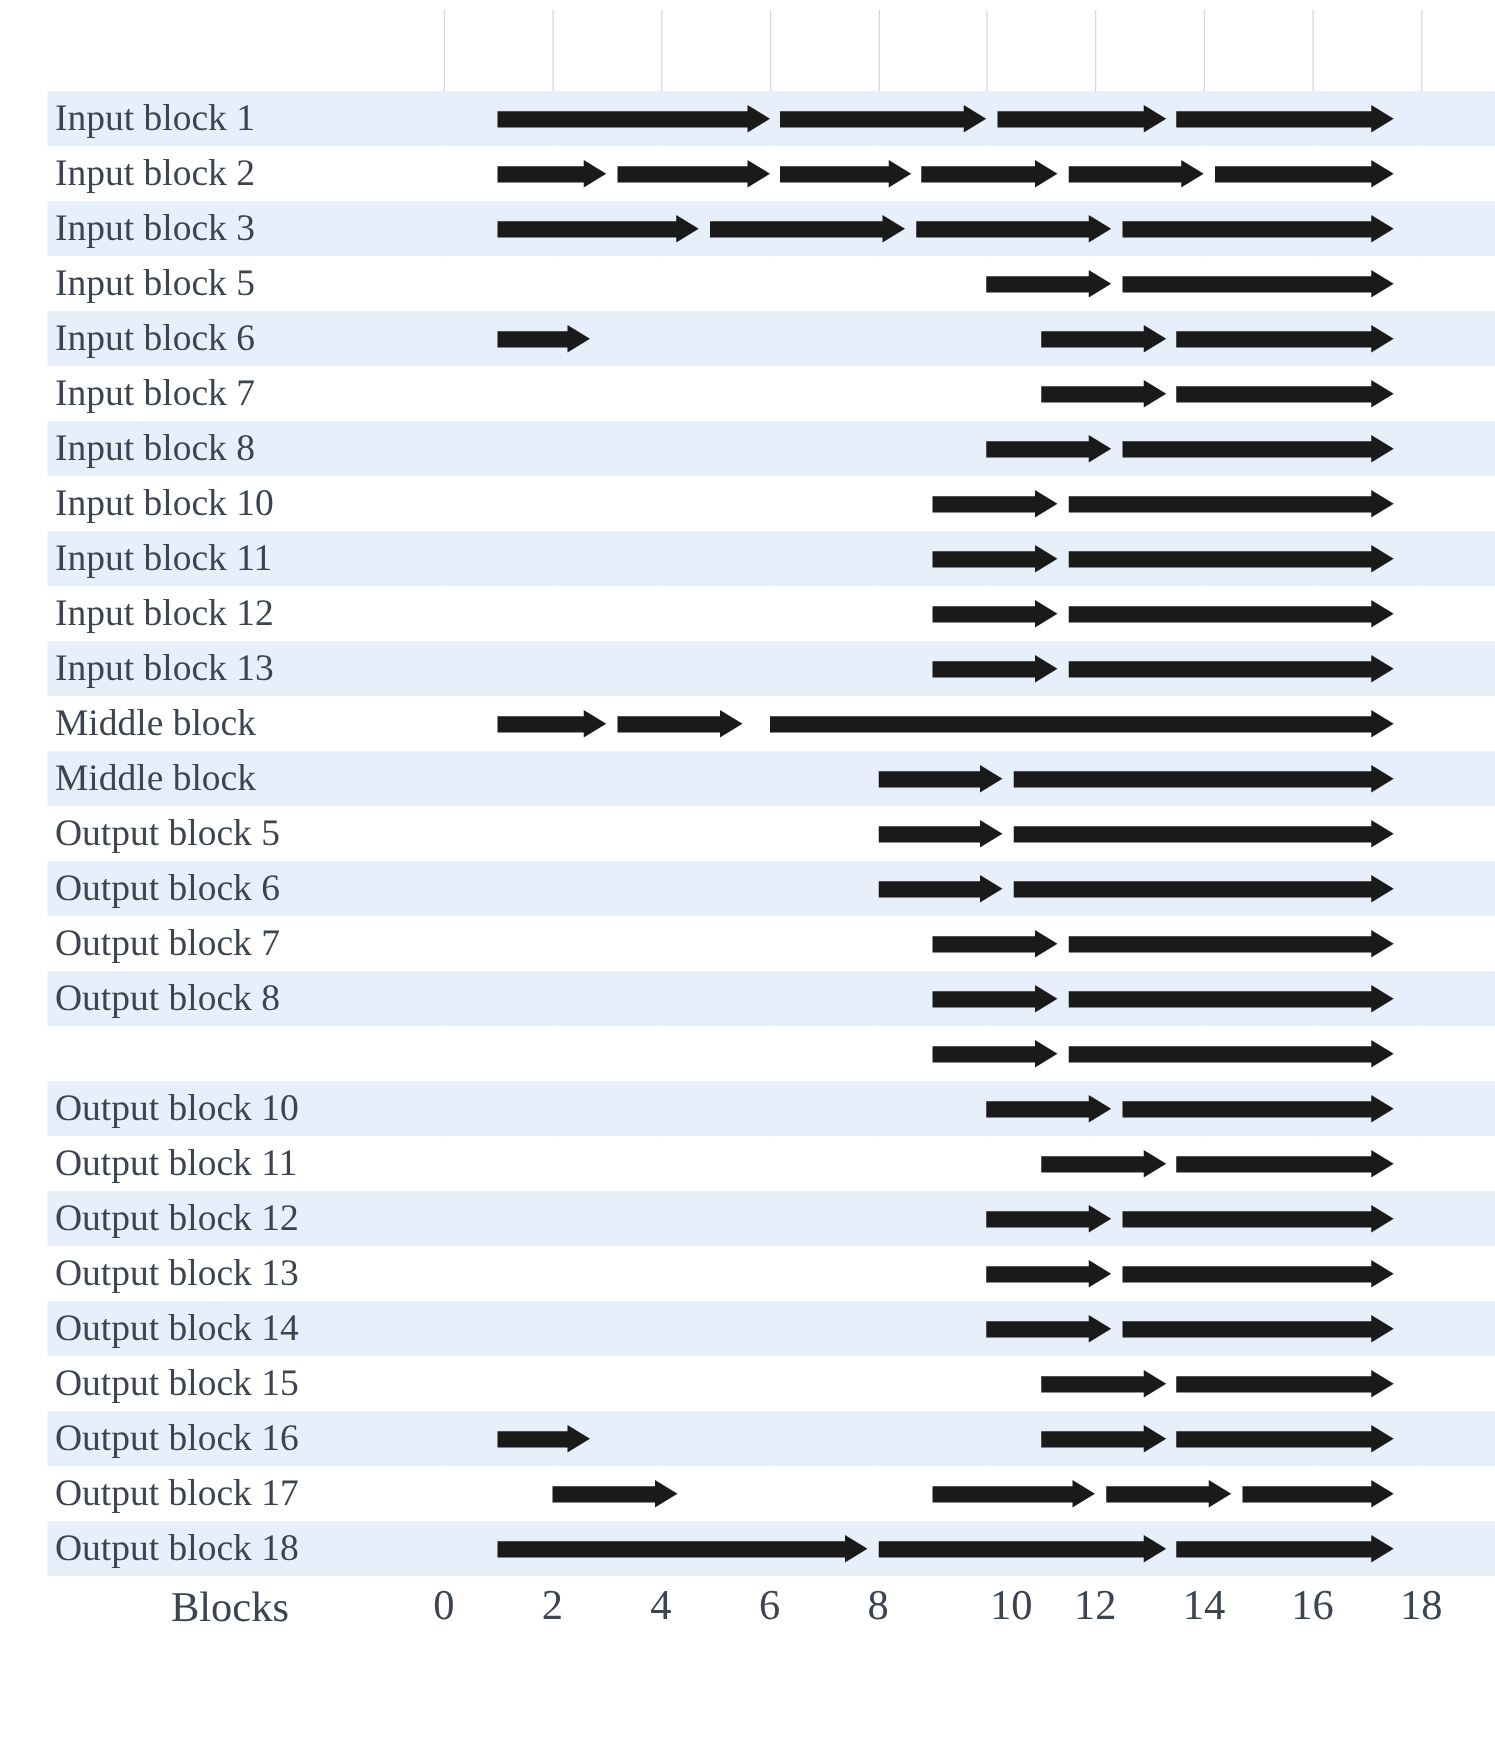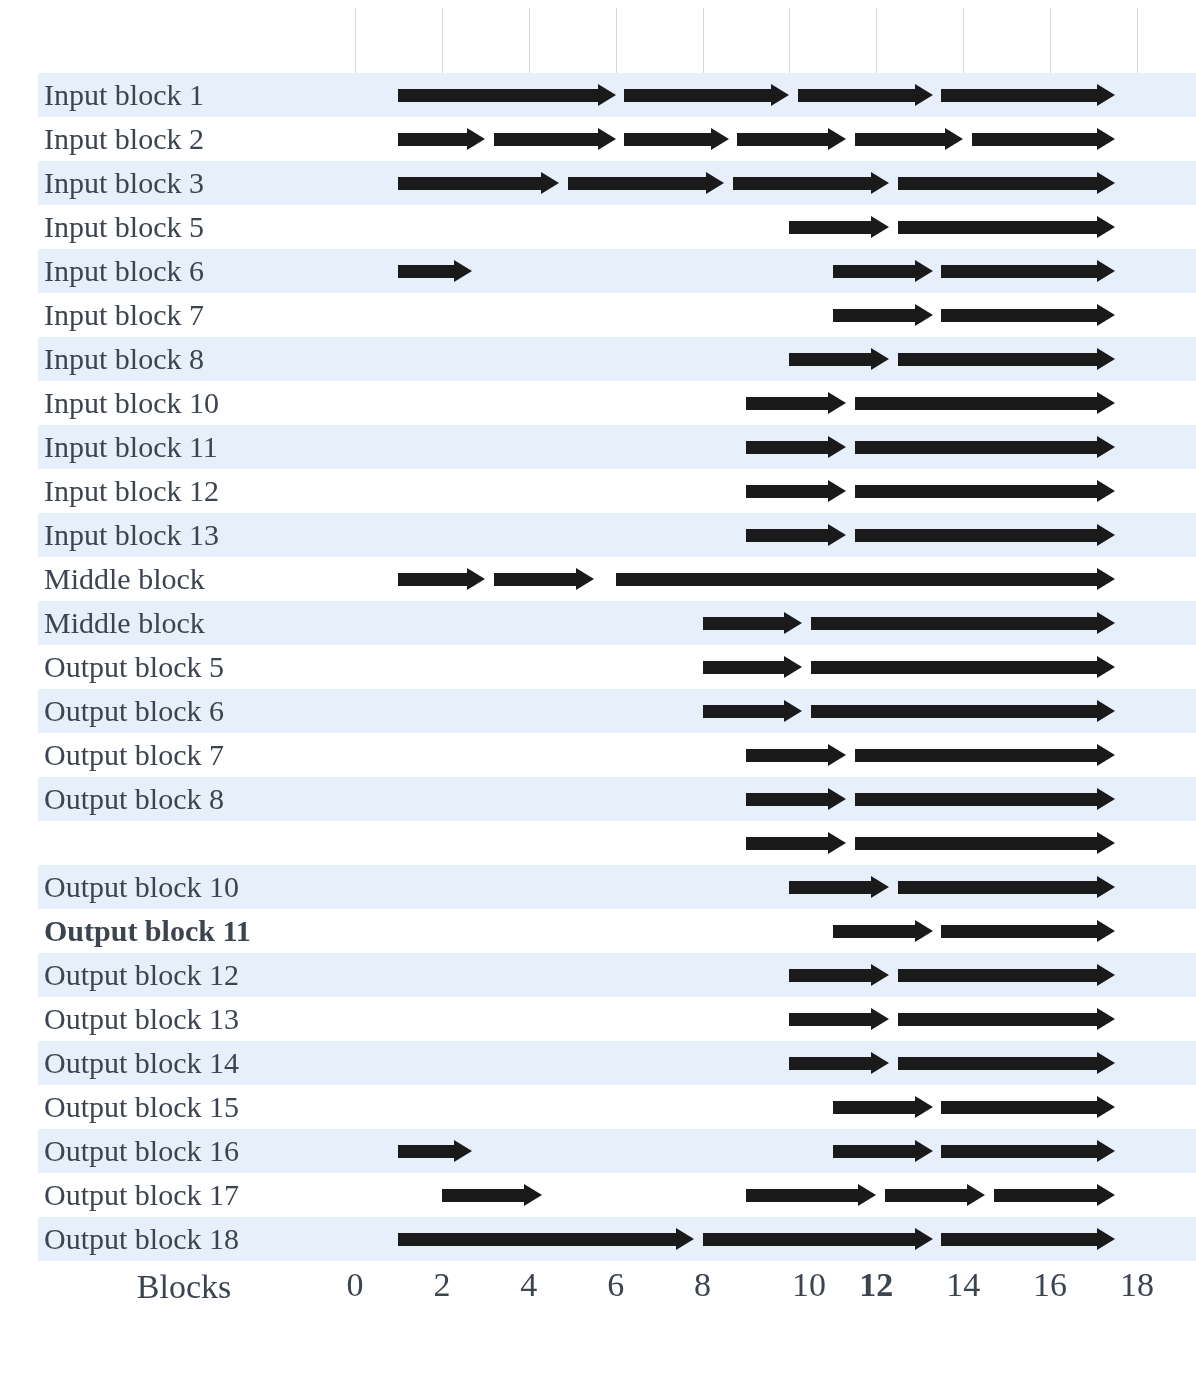--- a/index.html
+++ b/index.html
@@ -270,21 +270,21 @@
       <div class="rowlabel" style="top: 865px;">Output block 10</div>
       <div class="seg" style="left: 789.4px; top: 876px; width: 99.912px;">
         <div class="shaft" style="width: 82.912px;"></div>
         <div class="head" style="left: 81.912px;"></div>
       </div>
       <div class="seg" style="left: 898px; top: 876px; width: 217.2px;">
         <div class="shaft" style="width: 200.2px;"></div>
         <div class="head" style="left: 199.2px;"></div>
       </div>
       <div class="band odd" style="top: 909px;"></div>
-      <div class="rowlabel" style="top: 909px; font-weight: bold;">Output block 11</div>
+      <div class="rowlabel" style="top: 909px;">Output block 11</div>
       <div class="seg" style="left: 832.84px; top: 920px; width: 99.912px;">
         <div class="shaft" style="width: 82.912px;"></div>
         <div class="head" style="left: 81.912px;"></div>
       </div>
       <div class="seg" style="left: 941.44px; top: 920px; width: 173.76px;">
         <div class="shaft" style="width: 156.76px;"></div>
         <div class="head" style="left: 155.76px;"></div>
       </div>
       <div class="band" style="top: 953px;"></div>
       <div class="rowlabel" style="top: 953px;">Output block 12</div>
@@ -374,20 +374,20 @@
       </div>
     </div>
 
   <div id="xticks-layer">
       <div class="xtick" style="left: 355px;">0</div>
       <div class="xtick" style="left: 441.88px;">2</div>
       <div class="xtick" style="left: 528.76px;">4</div>
       <div class="xtick" style="left: 615.64px;">6</div>
       <div class="xtick" style="left: 702.52px;">8</div>
       <div class="xtick" style="left: 809px;">10</div>
-      <div class="xtick" style="left: 876.28px; font-weight: bold;">12</div>
+      <div class="xtick" style="left: 876.28px;">12</div>
       <div class="xtick" style="left: 963.16px;">14</div>
       <div class="xtick" style="left: 1050.04px;">16</div>
       <div class="xtick" style="left: 1136.92px;">18</div>
     </div>
 
   <div class="ylabel">Blocks</div>
 </div>
 
 </body></html>

